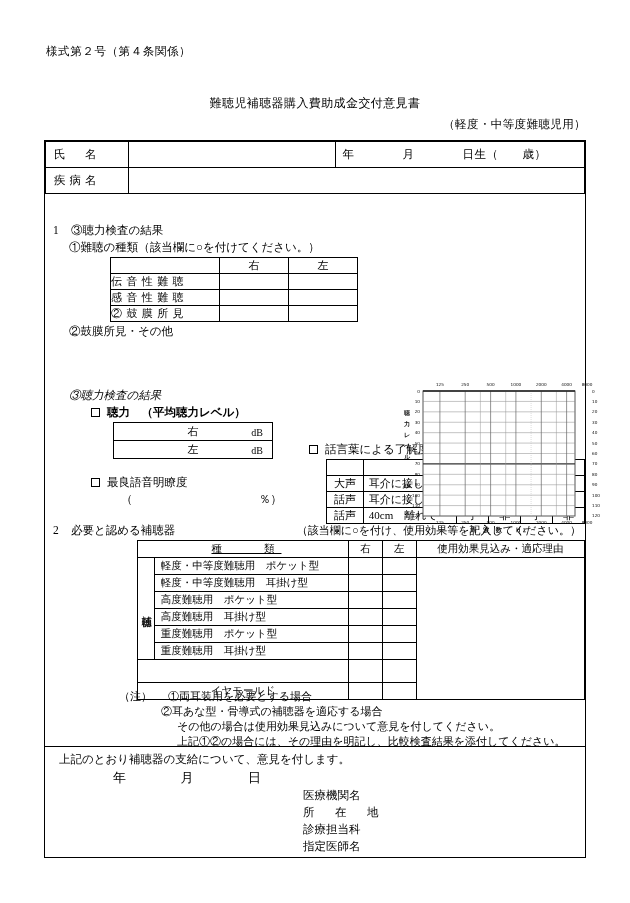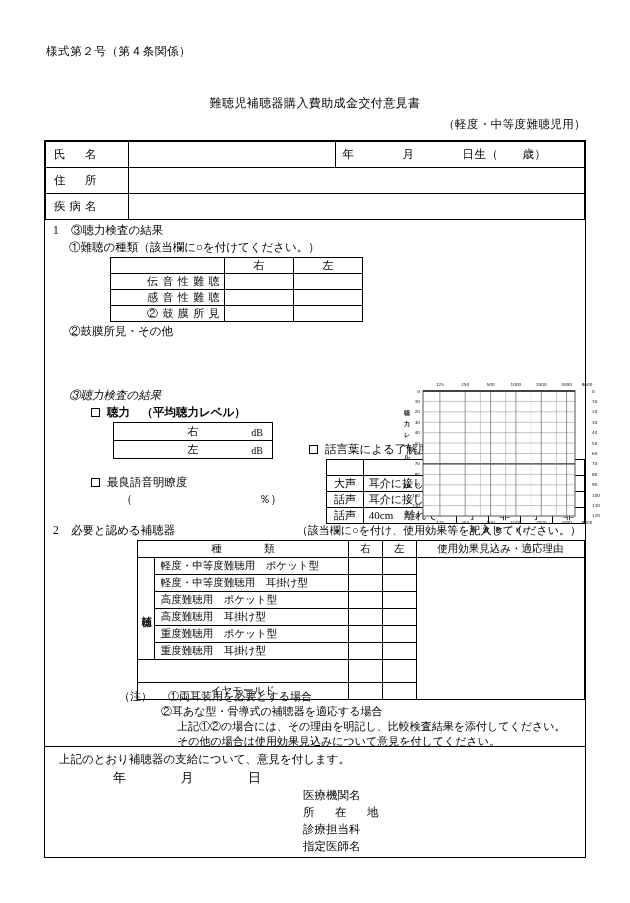--- a/index.html
+++ b/index.html
@@ -91,21 +91,21 @@
     position: absolute;
     left: 24px; top: 99px;
     font-size: 11.5px;
     white-space: nowrap;
   }
   .typetbl {
     position: absolute;
     left: 65px; top: 116px;
   }
   .typetbl td { height: 15px; font-size: 11px; }
-  .typetbl td.name { width: 108px; text-align: right; padding-left: 5px; letter-spacing: 4.4px; }
+  .typetbl td.name { width: 108px; text-align: left; letter-spacing: 4.4px; }
   .typetbl td.blank { width: 108px; }
   .typetbl td.rl { width: 68px; }
   .typetbl td.cell { width: 68px; }
 
   .sub2 {
     position: absolute;
     left: 24px; top: 183px;
     font-size: 11.5px;
     white-space: nowrap;
   }
@@ -191,21 +191,21 @@
   .aidtbl td.vert {
     width: 14px;
     writing-mode: vertical-rl;
     text-orientation: upright;
     letter-spacing: 1px;
     font-size: 10.5px;
     line-height: 1;
     padding: 1px 0;
   }
   .aidtbl td.kind { width: 194px; text-align: left; padding-left: 6px; }
-  .aidtbl td.kindhead { width: 208px; letter-spacing: 7px; text-indent: 7px; }
+  .aidtbl td.kindhead { width: 208px; letter-spacing: 7px; text-indent: 7px; text-decoration: underline; }
   .aidtbl td.rl { width: 34px; }
   .aidtbl td.eff { width: 174px; }
 
   .notes {
     position: absolute;
     left: 74px; top: 548px;
     font-size: 11px;
     line-height: 15px;
     white-space: nowrap;
   }
@@ -260,24 +260,20 @@
 
   <div class="frame">
 
     <div class="idblock">
       <table class="g">
         <tbody>
             <tr>
           <td class="lbl">氏　名</td>
           <td class="val"></td>
           <td class="dob"><span class="dobtext">年　　　　月　　　　日生（　　歳）</span></td>
-        </tr>
-        <tr>
-          <td class="lbl">住　所</td>
-          <td class="val" colspan="2"></td>
         </tr>
         <tr>
           <td class="lbl">疾病名</td>
           <td class="val" colspan="2"></td>
         </tr>
       </tbody>
         </table>
     </div>
 
     <div class="sec1head">
@@ -529,22 +525,22 @@
         <td class="kind" colspan="2" style="text-align:center;padding-left:0">イヤモールド</td>
         <td class="rl"></td>
         <td class="rl"></td>
       </tr>
     </tbody>
       </table>
 
     <div class="notes">
       <div><span>（注）</span><span style="display:inline-block;width:16px"></span><span>①両耳装用を必要とする場合</span></div>
       <div class="ind1">②耳あな型・骨導式の補聴器を適応する場合</div>
+      <div class="ind2">その他の場合は使用効果見込みについて意見を付してください。</div>
       <div class="ind2">上記①②の場合には、その理由を明記し、比較検査結果を添付してください。</div>
-      <div class="ind2">その他の場合は使用効果見込みについて意見を付してください。</div>
     </div>
 
     <div class="hr-close"></div>
     <div class="closing1">上記のとおり補聴器の支給について、意見を付します。</div>
     <div class="closing2">年　　　　月　　　　日</div>
     <div class="signblock">
       <div>医療機関名</div>
       <div class="sp3">所　在　地</div>
       <div>診療担当科</div>
       <div>指定医師名</div>

